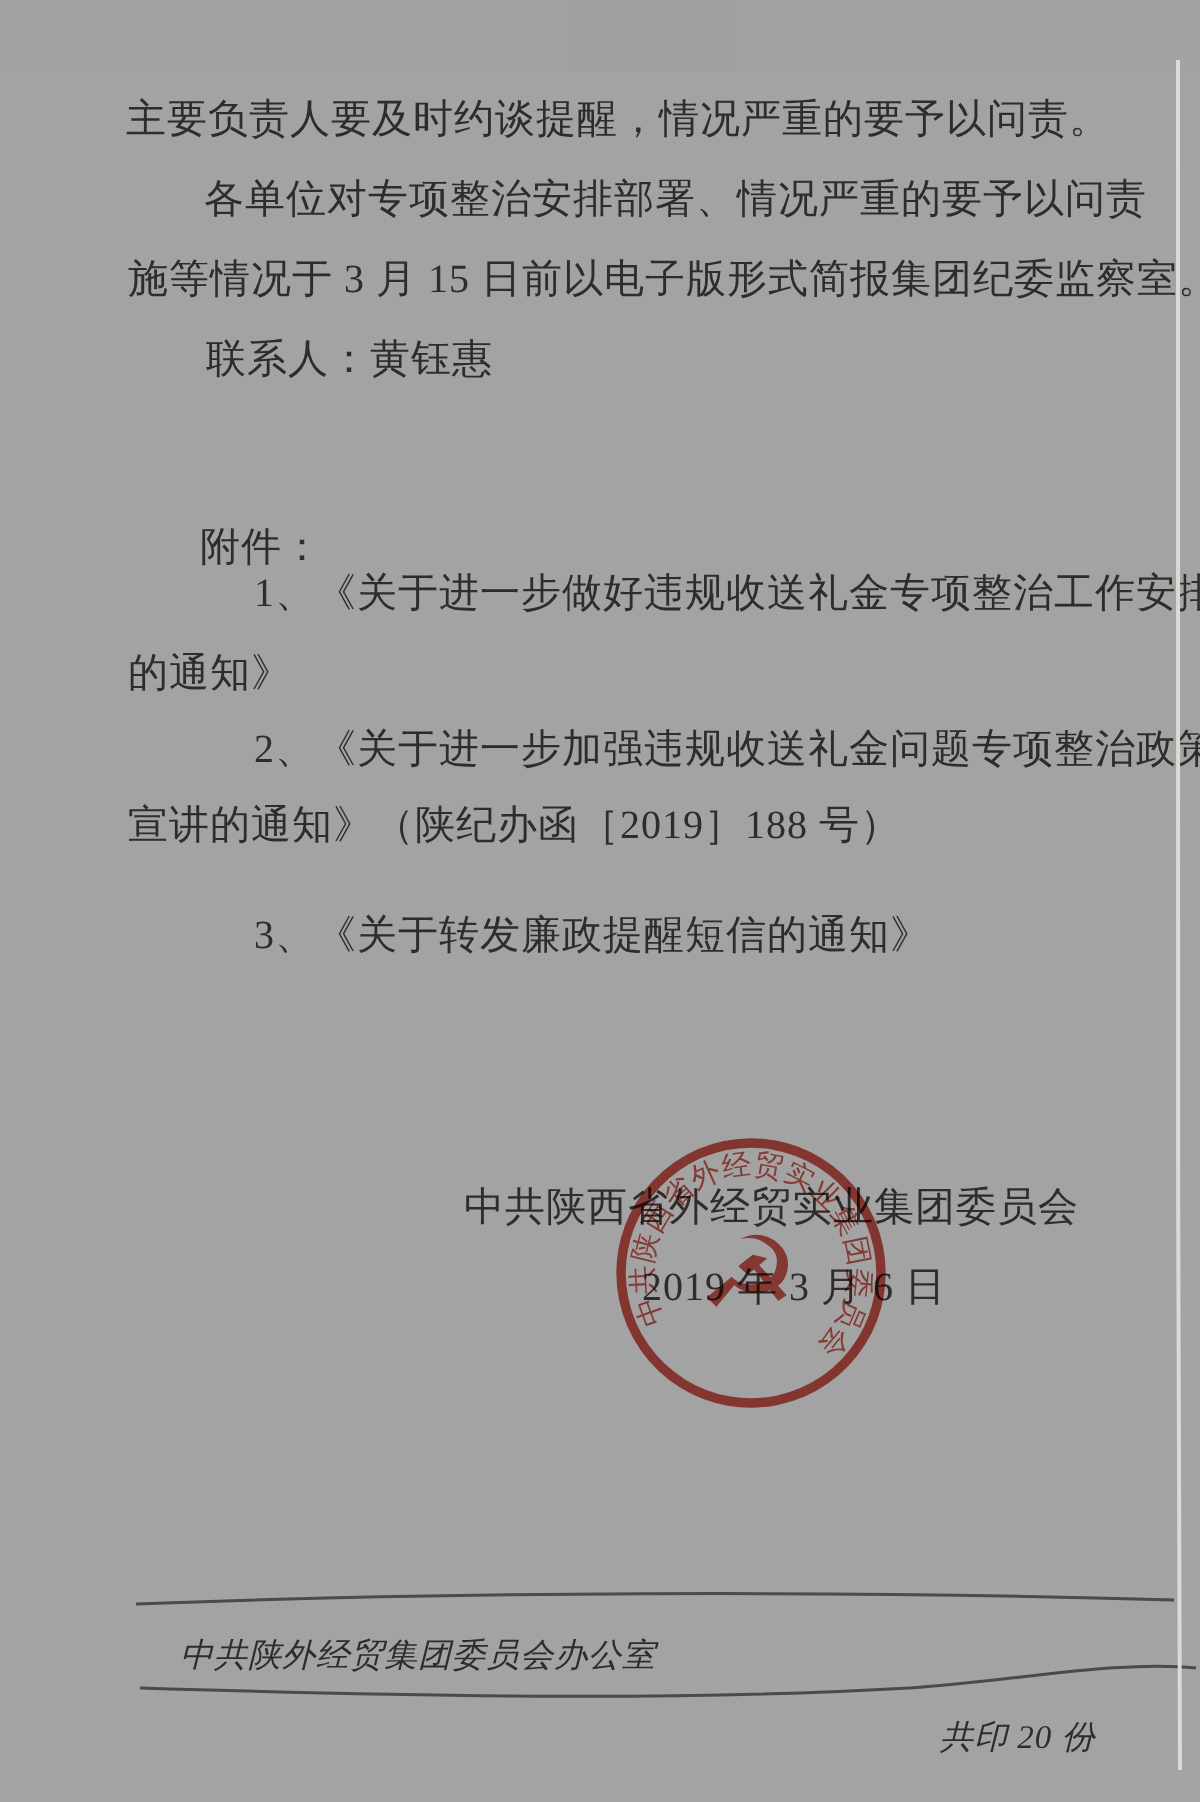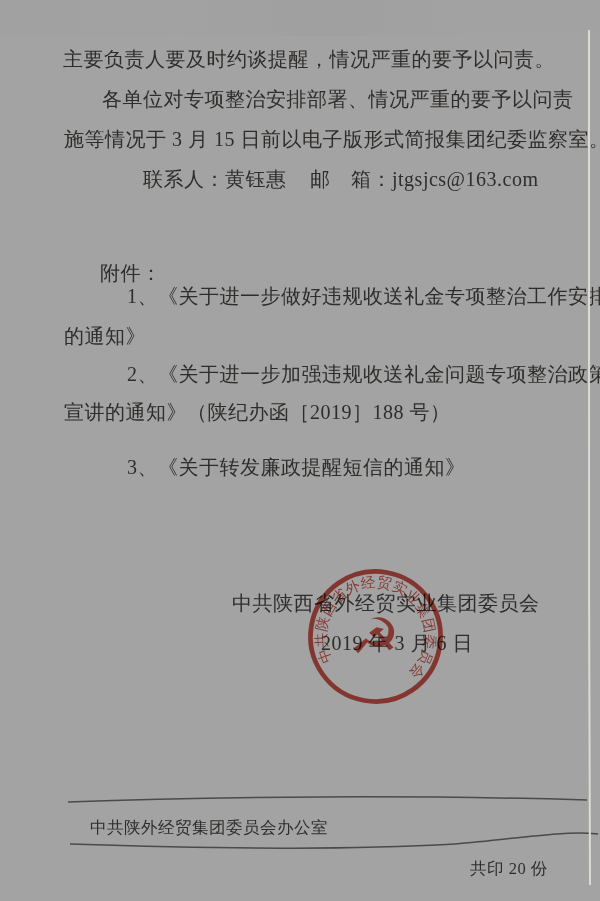--- a/index.html
+++ b/index.html
@@ -26,20 +26,21 @@
     font-size:20px;
     letter-spacing:0.5px;
     color:#2e2d2b;
   }
   .footer-line{
     position:absolute;
     white-space:nowrap;
     font-size:16.5px;
     letter-spacing:0.5px;
     color:#2e2d2b;
+    font-style:italic;
   }
   .rules{
     position:absolute;top:0;left:0;
     pointer-events:none;
   }
   .seal{
     position:absolute;
     left:293px;top:554px;
     width:165px;height:165px;
     transform:rotate(10deg);
@@ -51,22 +52,21 @@
 <body>
 
 <div class="page">
 
   <div class="scan-shade"></div>
 
   <div class="line" style="left:63px;top:46px;">主要负责人要及时约谈提醒，情况严重的要予以问责。</div>
   <div class="line" style="left:102px;top:86px;">各单位对专项整治安排部署、情况严重的要予以问责</div>
   <div class="line" style="left:64px;top:126px;">施等情况于 3 月 15 日前以电子版形式简报集团纪委监察室。</div>
 
-  <div class="line" style="left:103px;top:166px;margin-left:40px;">联系人：黄钰惠</div>
-  <div class="line" style="left:310px;top:166px;">邮　箱：jtgsjcs@163.com</div>
+  <div class="line" style="left:103px;top:166px;">联系人：黄钰惠</div>
 
   <div class="line" style="left:100px;top:260px;">附件：</div>
   <div class="line" style="left:127px;top:283px;">1、《关于进一步做好违规收送礼金专项整治工作安排</div>
   <div class="line" style="left:64px;top:323px;">的通知》</div>
   <div class="line" style="left:127px;top:361px;">2、《关于进一步加强违规收送礼金问题专项整治政策</div>
   <div class="line" style="left:64px;top:399px;">宣讲的通知》（陕纪办函［2019］188 号）</div>
   <div class="line" style="left:127px;top:454px;">3、《关于转发廉政提醒短信的通知》</div>
 
   <div class="line" style="left:232px;top:590px;">中共陕西省外经贸实业集团委员会</div>
   <div class="line" style="left:321px;top:630px;">2019 年 3 月 6 日</div>

